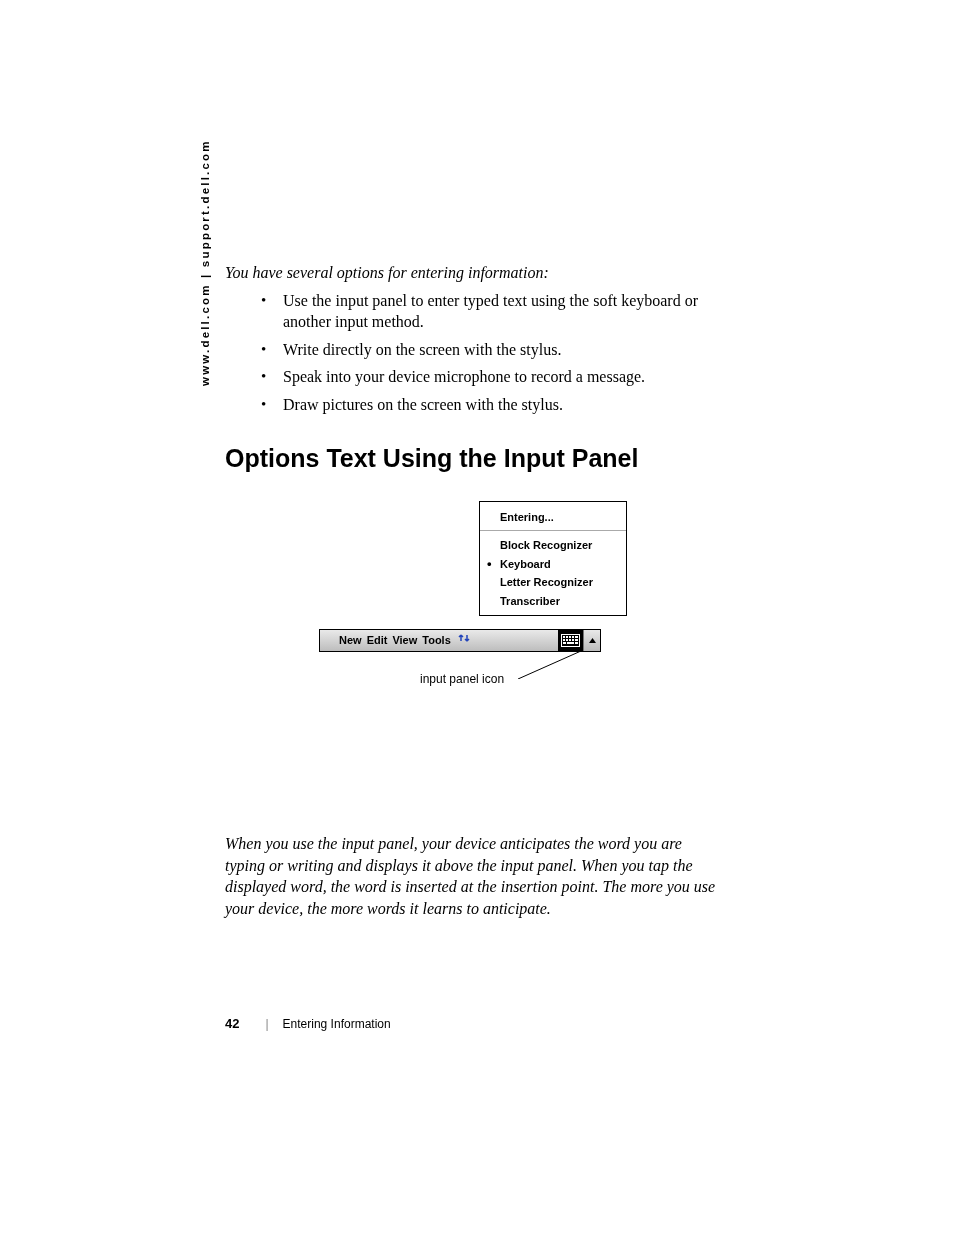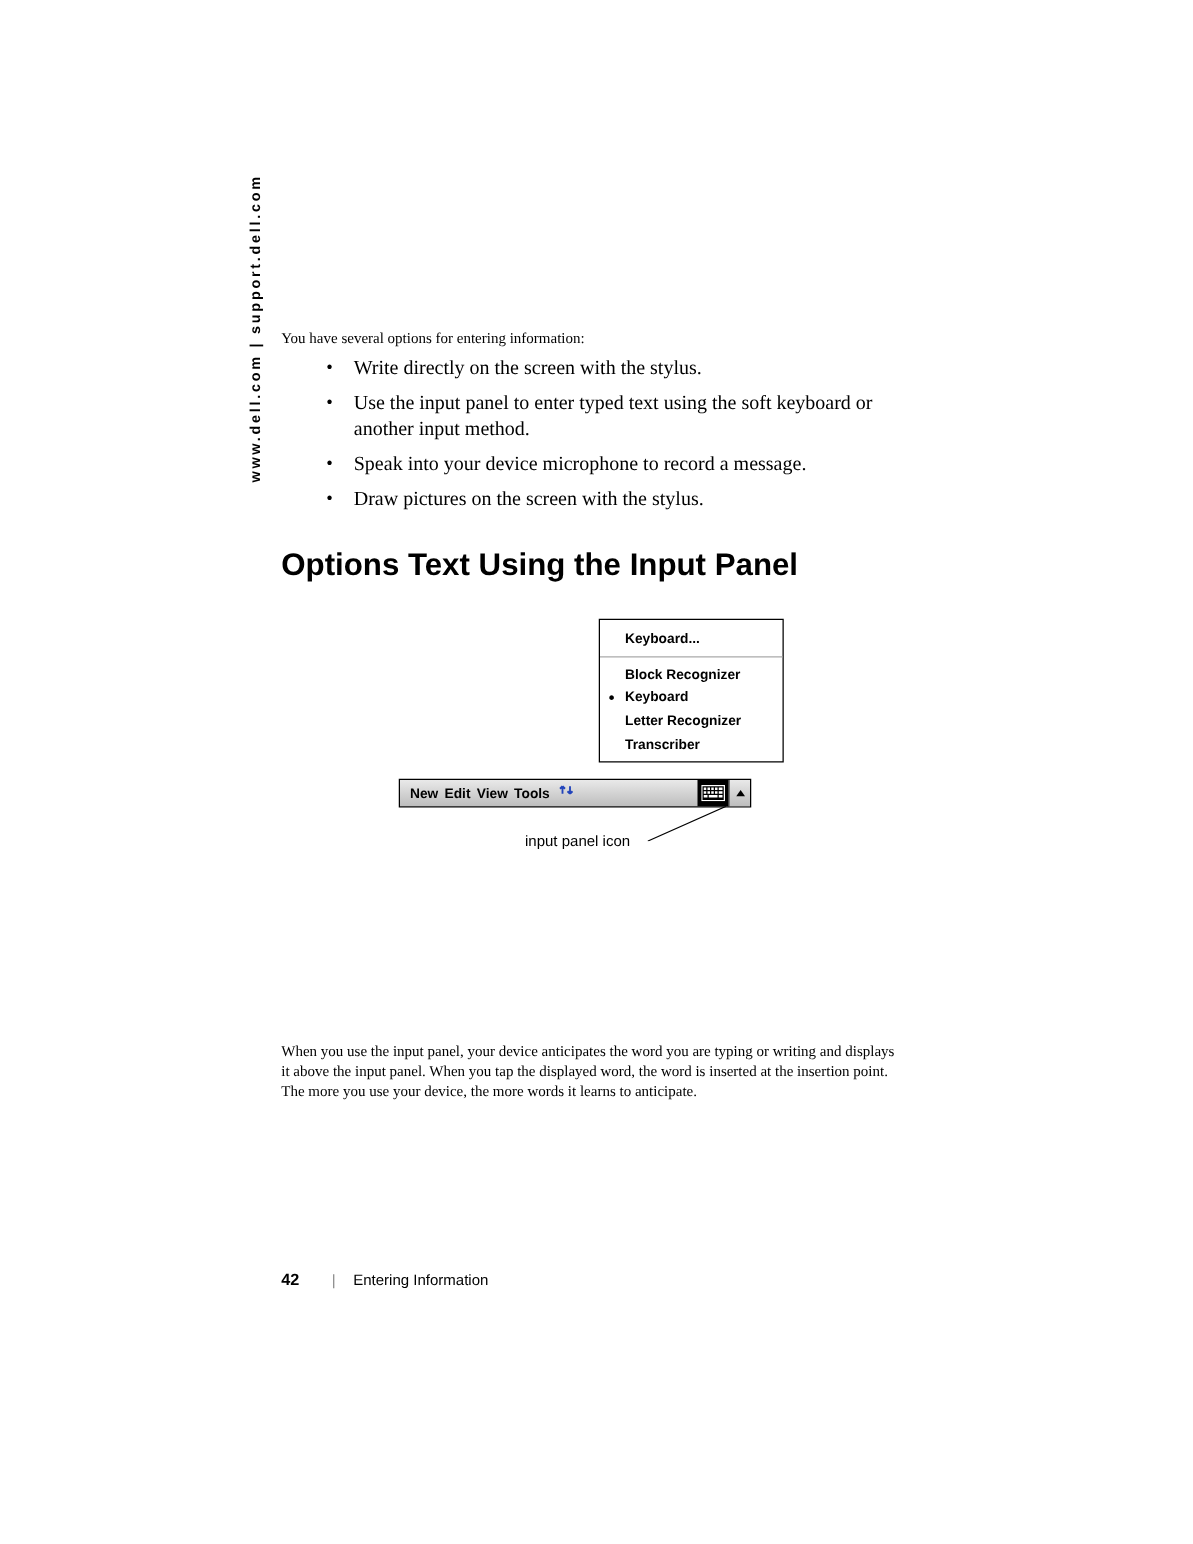--- a/index.html
+++ b/index.html
@@ -25,23 +25,24 @@
     white-space: nowrap;
     color: #000;
   }
   .content {
     position: absolute;
     left: 225px;
     top: 262px;
     width: 500px;
   }
   .para {
-    font-size: 12px;
+    font-size: 16px;
     line-height: 1.35;
     margin: 0 0 10px 0;
+    font-style: italic;
   }
   .para.intro {
     margin-bottom: 6px;
   }
   ul.bullets {
     margin: 0 0 6px 0;
     padding: 0 0 0 58px;
     list-style: none;
   }
   ul.bullets li {
@@ -112,21 +113,21 @@
     height: 21px;
     border: 1px solid #000;
     background: linear-gradient(to bottom, #e9e9e9 0%, #bdbdbd 100%);
     display: flex;
     align-items: center;
     font-family: Verdana, Arial, sans-serif;
     font-weight: bold;
     font-size: 11px;
   }
   .taskbar .menu-labels {
-    padding-left: 8px;
+    padding-left: 19px;
     display: flex;
     gap: 5px;
     text-align: center;
   }
   .taskbar .menu-labels span {
     display: inline-block;
   }
   .taskbar .arrows {
     margin-left: 6px;
     color: #3355cc;
@@ -198,33 +199,33 @@
 </style>
 </head>
 <body>
 
 <div class="vertical-url">www.dell.com | support.dell.com</div>
 
 <div class="content">
   <p class="para intro">You have several options for entering information:</p>
 
   <ul class="bullets">
+    <li>Use the input panel to enter typed text using the soft keyboard or another input method.</li>
     <li>Write directly on the screen with the stylus.</li>
-    <li>Use the input panel to enter typed text using the soft keyboard or another input method.</li>
     <li>Speak into your device microphone to record a message.</li>
     <li>Draw pictures on the screen with the stylus.</li>
   </ul>
 
 
   <h1 class="section-heading">Options Text Using the Input Panel</h1>
 
 
   <div class="figure-wrap">
     <div class="popup-menu">
-      <div class="menu-item">Keyboard...</div>
+      <div class="menu-item">Entering...</div>
       <div class="menu-divider"></div>
       <div class="menu-item">Block Recognizer</div>
       <div class="menu-item selected">Keyboard</div>
       <div class="menu-item">Letter Recognizer</div>
       <div class="menu-item">Transcriber</div>
     </div>
 
     <div class="taskbar">
       <div class="menu-labels">
         <span>New</span>

